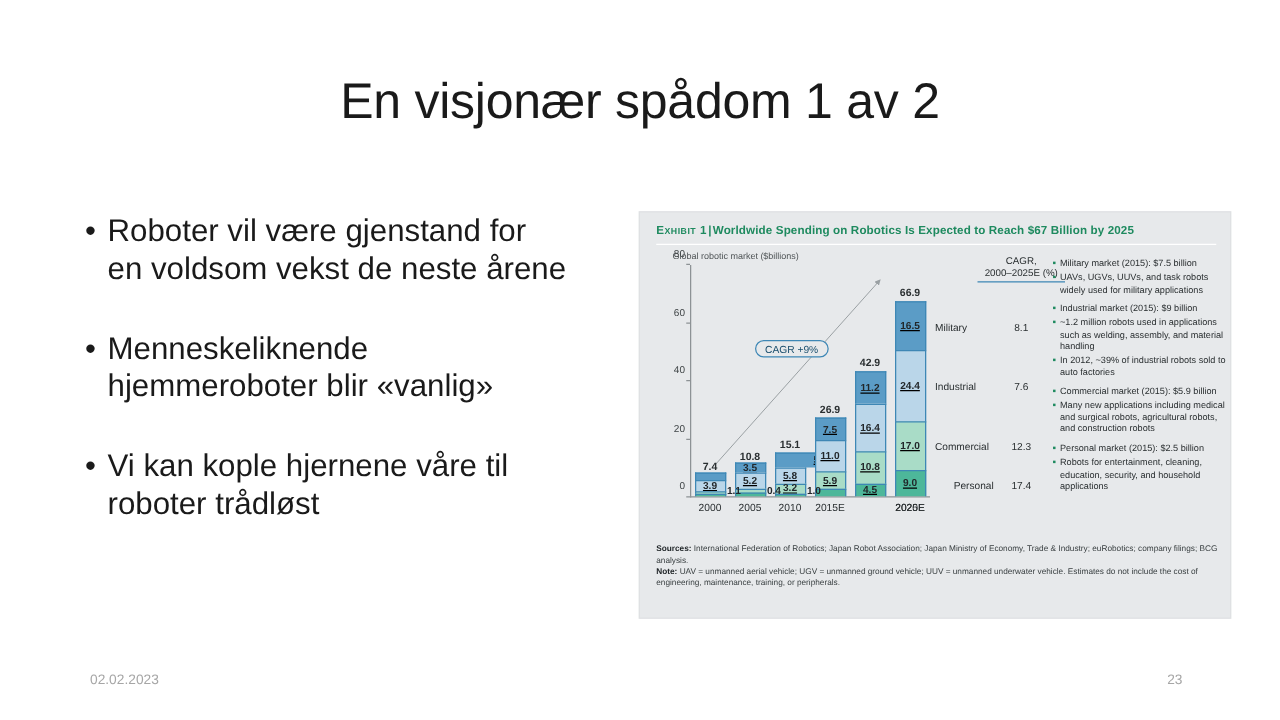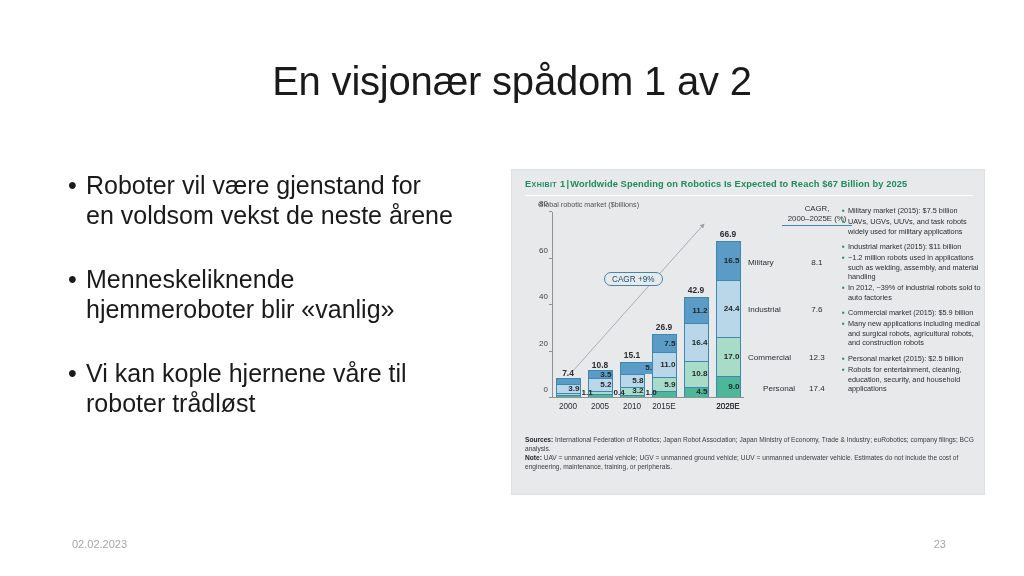--- a/index.html
+++ b/index.html
@@ -157,21 +157,22 @@
     color: #2a2f31;
     white-space: nowrap;
   }
   .seg {
     position: relative;
     width: 100%;
     border: 1px solid #3e87b5;
     border-bottom: none;
     display: flex;
     align-items: center;
-    justify-content: flex-end;
+    justify-content: center;
+    text-decoration: underline;
   }
   .seg:last-child { border-bottom: 1px solid #3e87b5; }
   .seg span {
     font-size: 8.1px;
     font-weight: bold;
     color: #22272a;
     line-height: 1;
   }
   .seg.s-military    { background: #5b9cc6; }
   .seg.s-industrial  { background: #bad6e9; }
@@ -460,21 +461,21 @@
             <span class="note-text">Military market (2015): $7.5 billion</span>
           </div>
           <div class="note-item">
             <span class="note-dot">▪</span>
             <span class="note-text">UAVs, UGVs, UUVs, and task robots widely used for military applications</span>
           </div>
         </div>
         <div class="note-group">
           <div class="note-item">
             <span class="note-dot">▪</span>
-            <span class="note-text">Industrial market (2015): $11 billion</span>
+            <span class="note-text">Industrial market (2015): $9 billion</span>
           </div>
           <div class="note-item">
             <span class="note-dot">▪</span>
             <span class="note-text">~1.2 million robots used in applications such as welding, assembly, and material handling</span>
           </div>
           <div class="note-item">
             <span class="note-dot">▪</span>
             <span class="note-text">In 2012, ~39% of industrial robots sold to auto factories</span>
           </div>
         </div>

